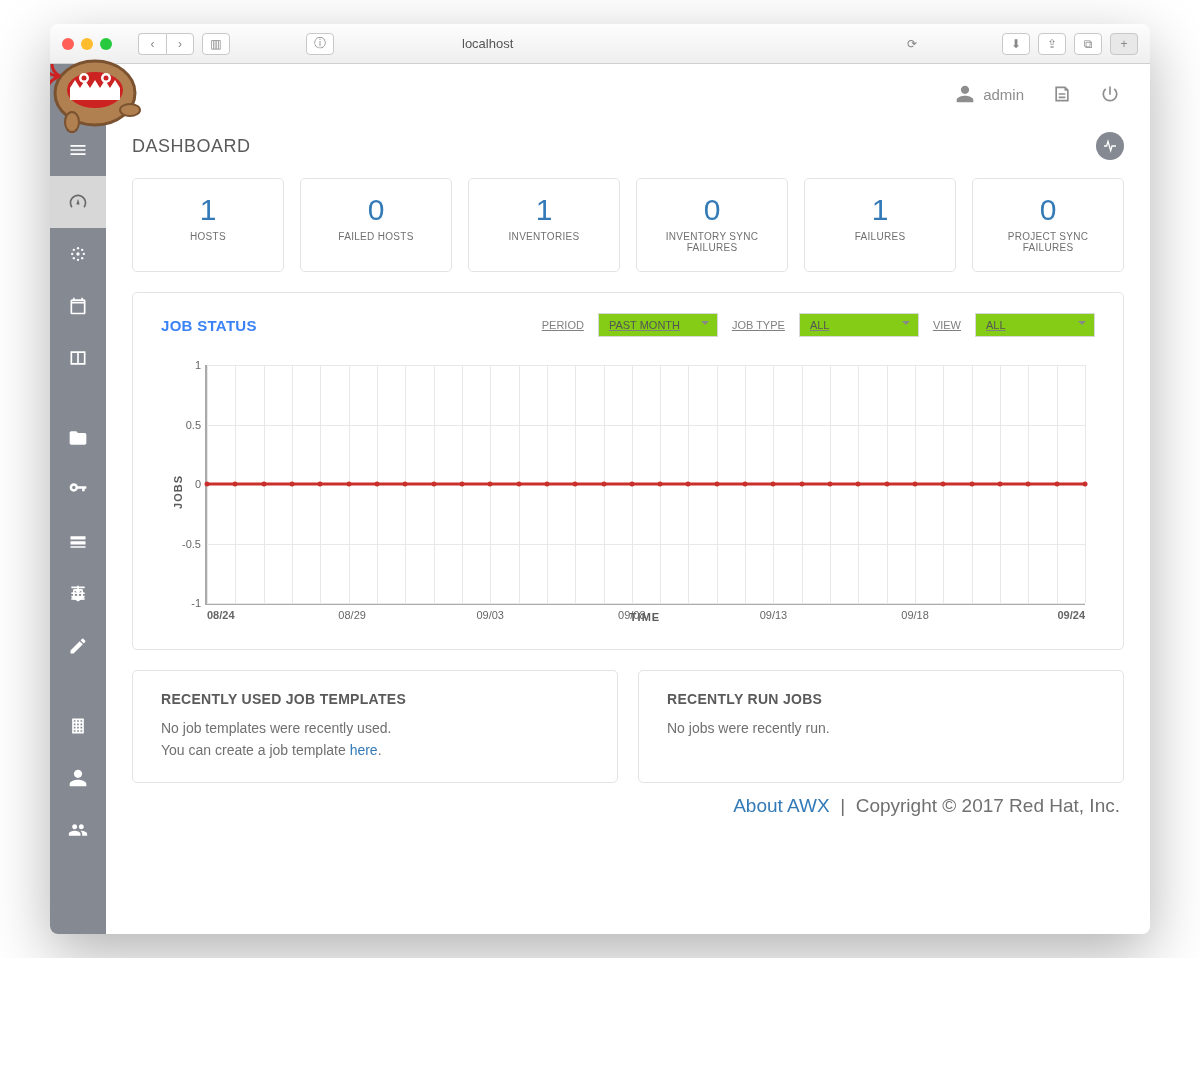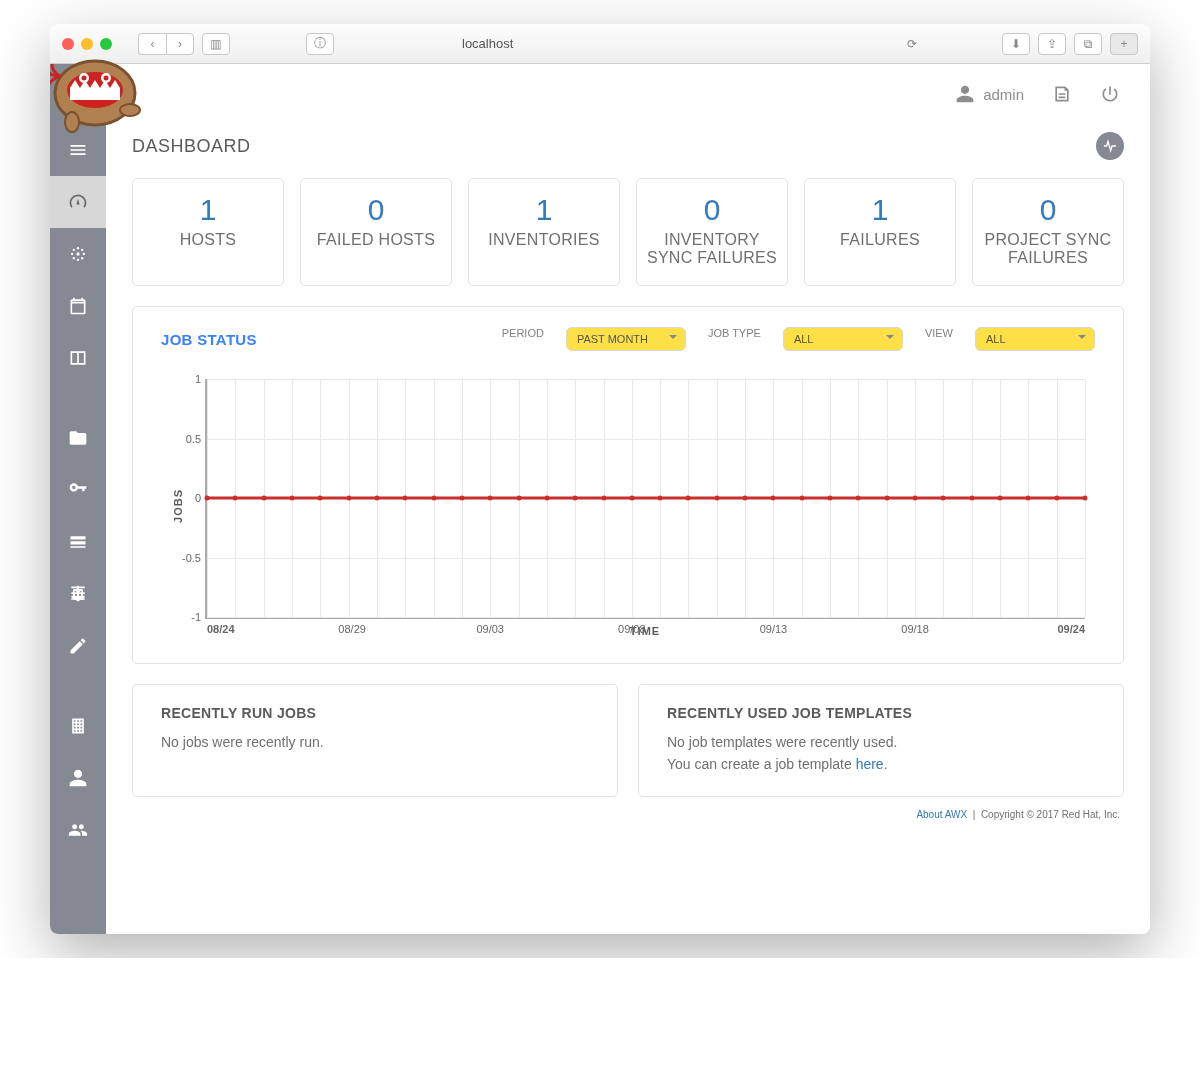--- a/index.html
+++ b/index.html
@@ -27,45 +27,45 @@
 .sb-item.active svg{fill:#6a6a6a;}
 .sb-spacer{height:28px;}
 .main { flex:1; padding:60px 26px 10px; min-height:870px; }
 .pgtitle { display:flex; align-items:center; justify-content:space-between; padding:8px 0 18px; }
 .pgtitle h1 { font-size:18px; font-weight:400; color:#5a5a5a; letter-spacing:.5px; }
 .activity-badge{width:28px;height:28px;border-radius:50%;background:#848992;display:flex;align-items:center;justify-content:center;}
 .activity-badge svg{width:16px;height:16px;stroke:#fff;fill:none;stroke-width:2;}
 .stats { display:flex; gap:16px; }
 .stat-card { flex:1; border:1px solid #e3e3e3; border-radius:5px; padding:14px 8px 18px; text-align:center; }
 .stat-card .num { font-size:30px; color:#337ab7; font-weight:400; }
-.stat-card .lbl { font-size:16px; color:#707070; margin-top:4px; letter-spacing:.3px; }
+.stat-card .lbl { font-size:10px; color:#707070; margin-top:4px; letter-spacing:.3px; }
 .panel { border:1px solid #e3e3e3; border-radius:5px; margin-top:20px; padding:20px 28px; }
 .panel-head { display:flex; align-items:center; gap:18px; margin-bottom:18px; }
 .panel-head h2 { font-size:15px; font-weight:700; color:#3b82f6; letter-spacing:.3px; }
-.filters { margin-left:auto; display:flex; gap:22px; font-size:11px; color:#808080; }
-.sel { border:1px solid #d7d7d7; border-radius:6px; padding:5px 26px 5px 10px; font-size:11px; color:#555; background:#fde047; position:relative; min-width:80px; }
+.filters { margin-left:auto; display:flex; align-items:center; gap:14px; font-size:11px; color:#808080;text-decoration:underline; }
+.sel { border:1px solid #d7d7d7; border-radius:0; padding:5px 26px 5px 10px; font-size:11px; color:#555; background:#84cc16; position:relative; min-width:80px; }
 .sel.wide{min-width:120px;}
 .sel::after{content:"";position:absolute;right:8px;top:50%;transform:translateY(-50%);border:4px solid transparent;border-top-color:#888;}
 .chart-wrap{position:relative;padding:10px 10px 6px 44px;}
 .ylabel{position:absolute;left:0px;top:50%;transform:translateY(-50%) rotate(-90deg);font-size:11px;font-weight:700;color:#5a5a5a;letter-spacing:1px;}
 .xlabel{text-align:center;font-size:11px;font-weight:700;color:#5a5a5a;letter-spacing:1px;margin-top:6px;}
 .plot{position:relative;height:240px;border-left:2px solid #aaa;border-bottom:2px solid #aaa;}
 .ytick{position:absolute;left:-40px;width:34px;text-align:right;font-size:11px;color:#666;transform:translateY(-50%);}
 .xtick{position:absolute;bottom:-18px;font-size:11px;color:#666;transform:translateX(-50%);}
 .xtick.first{transform:none;font-weight:700;}
 .xtick.last{transform:translateX(-100%);font-weight:700;}
 .grid-v{position:absolute;top:0;bottom:0;width:1px;background:#e8e8e8;}
 .grid-h{position:absolute;left:0;right:0;height:1px;background:#e8e8e8;}
 .series-line{position:absolute;left:0;right:0;height:3px;background:#c9302c;transform:translateY(-50%);}
 .series-pt{position:absolute;width:5px;height:5px;border-radius:50%;background:#c9302c;transform:translate(-50%,-50%);}
 .two-col{display:flex;gap:20px;margin-top:20px;}
 .two-col .panel{flex:1;margin-top:0;}
 .panel p{font-size:14px;color:#707070;line-height:1.6;margin-top:10px;}
 .panel a{color:#337ab7;text-decoration:none;}
-.footer{text-align:right;font-size:10px;color:#707070;padding:12px 4px 2px;}
+.footer{text-align:right;font-size:19px;color:#707070;padding:12px 4px 2px;}
 .footer a{color:#337ab7;text-decoration:none;}
 </style>
 </head>
 <body>
 
 <div class="mac-window">
   <div class="titlebar">
     <div class="traffic">
       <div class="dot r"></div>
       <div class="dot y"></div>
@@ -335,30 +335,30 @@
               <div class="series-pt" style="left: 93.5484%; top: 50%; background: rgb(201, 48, 44);"></div>
               <div class="series-pt" style="left: 96.7742%; top: 50%; background: rgb(201, 48, 44);"></div>
               <div class="series-pt" style="left: 100%; top: 50%; background: rgb(201, 48, 44);"></div>
             </div>
           <div class="xlabel">TIME</div>
         </div>
       </div>
 
       <div class="two-col">
         <div class="panel">
-          <h2 style="font-size:14px;font-weight:700;color:#5a5a5a;letter-spacing:.3px">RECENTLY RUN JOBS</h2>
-          <p>No jobs were recently run.</p>
-        </div>
-        <div class="panel">
           <h2 style="font-size:14px;font-weight:700;color:#5a5a5a;letter-spacing:.3px">RECENTLY USED JOB TEMPLATES</h2>
           <p>
             <span>No job templates were recently used.</span><br>
             <span>You can create a job template </span><a href="#">here</a><span>.</span>
           </p>
         </div>
+        <div class="panel">
+          <h2 style="font-size:14px;font-weight:700;color:#5a5a5a;letter-spacing:.3px">RECENTLY RUN JOBS</h2>
+          <p>No jobs were recently run.</p>
+        </div>
       </div>
 
       <div class="footer">
         <a href="#">About AWX</a>
         <span> &nbsp;|&nbsp; </span>
         <span>Copyright © 2017 Red Hat, Inc.</span>
       </div>
     </div>
   </div>
 </div>

